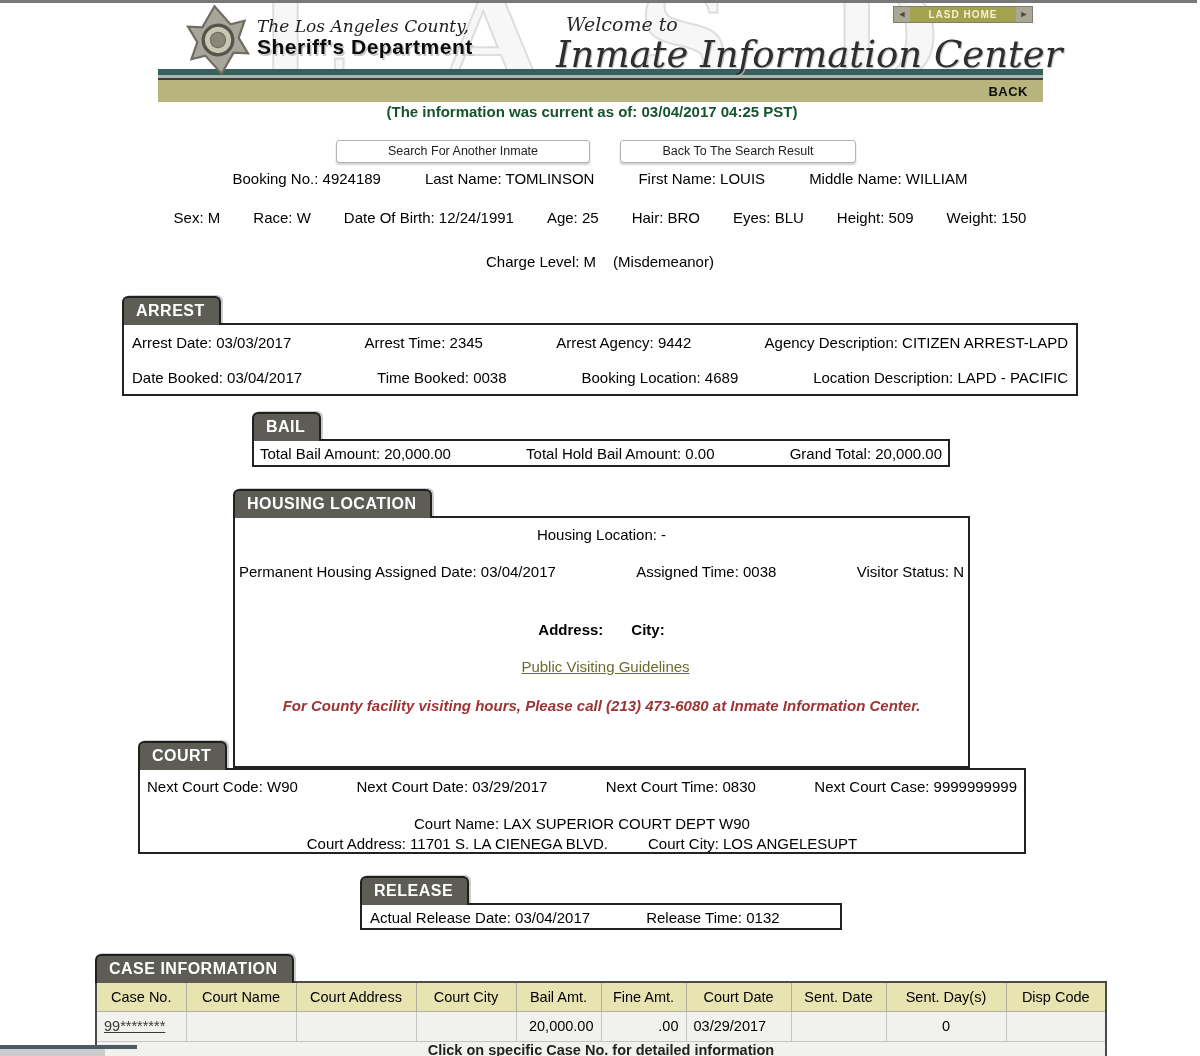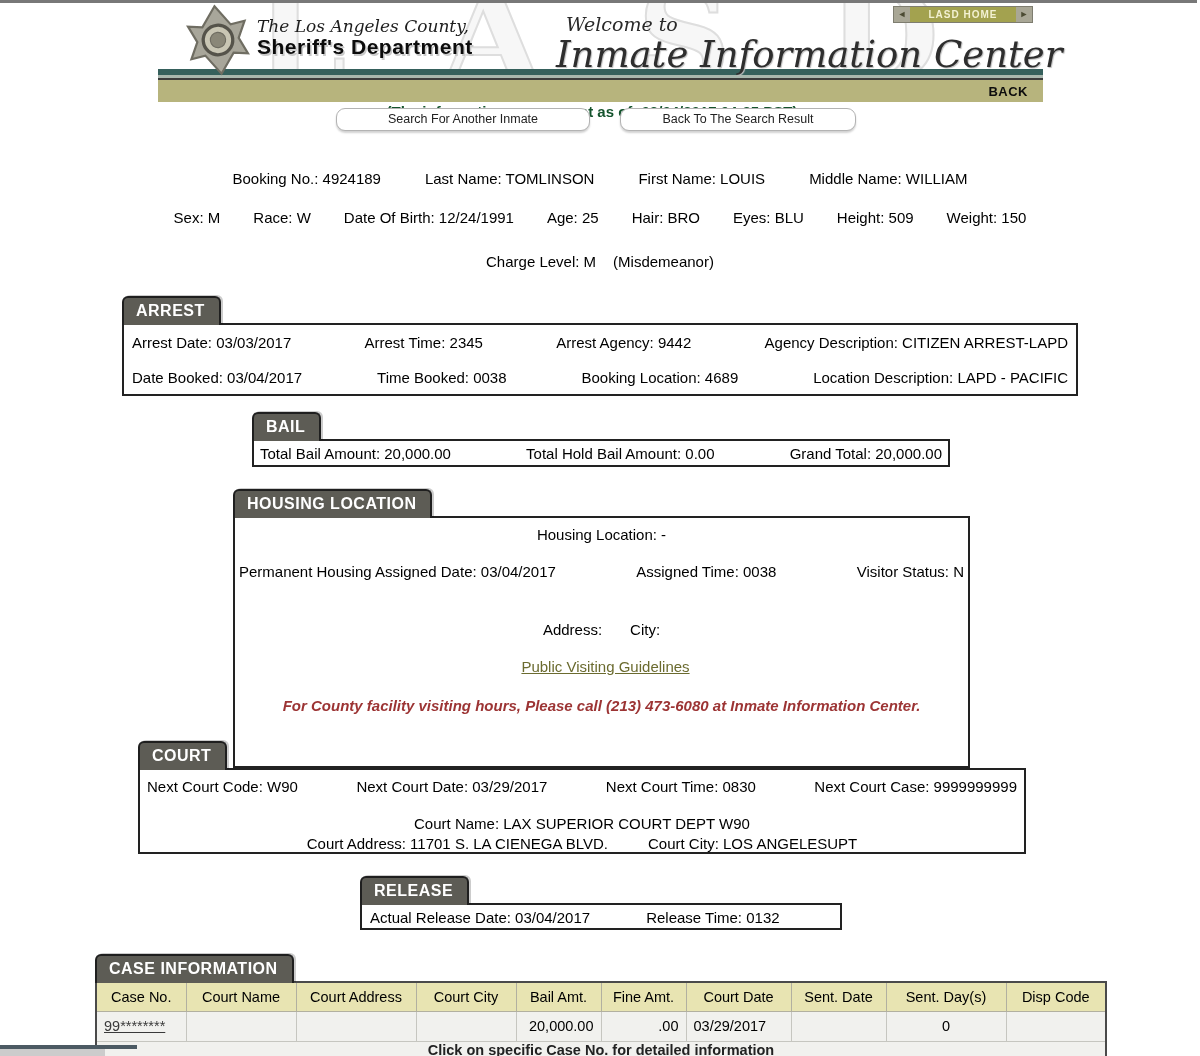--- a/index.html
+++ b/index.html
@@ -36,21 +36,21 @@
                text-align:right; padding-right:15px; line-height:22px; }
   .back-label { font-weight:bold; font-size:13px; color:#0d0d0d; letter-spacing:0.5px; cursor:pointer; }
 
   .lasd-home { left:893px; top:6px; width:140px; height:17px; z-index:4;
                display:flex; align-items:stretch; border:1px solid #7e7d70; background:#9a9888; cursor:pointer; }
   .lasd-home .arrow { width:16px; font-size:9px; line-height:15px; text-align:center; color:#4c4b33; background:#a9a796; }
   .lasd-home .lbl { flex:1; background:#a3a24f; color:#f3f1d2; font-weight:bold; font-size:10px; line-height:15px; text-align:center; letter-spacing:1px; }
 
   
   .status-line { left:0; top:103px; width:1184px; text-align:center; font-weight:bold; font-size:15px; color:#14532d; z-index:2; }
-  .btn { top:108px; height:23px; background:#fff; border:1px solid #b3b3b3; border-radius:9px;
+  .btn { top:140px; height:23px; background:#fff; border:1px solid #b3b3b3; border-radius:3px;
          font-size:12.5px; color:#222; text-align:center; line-height:21px; z-index:2;
          box-shadow:0 2px 2px rgba(0,0,0,0.18); cursor:pointer; }
   .btn-search { left:336px; width:254px; }
   .btn-back { left:620px; width:236px; }
 
   
   .sum-row { left:5px; width:1190px; display:flex; justify-content:center; white-space:nowrap; font-size:15px; z-index:2; }
   .sum1 { top:170px; gap:44px; }
   .sum2 { top:209px; gap:33px; }
   .sum3 { top:253px; gap:17px; }
@@ -70,21 +70,21 @@
   .sec-arrest .box-row + .box-row { margin-top:18px; }
 
   .sec-bail { left:252px; top:412px; width:698px; }
   .sec-bail .box { height:28px; padding:4px 6px 0; }
 
   .sec-housing { left:233px; top:489px; width:737px; }
   .sec-housing .box { height:252px; }
   .h-loc { position:absolute; left:0; top:8px; width:100%; }
   .h-row { position:absolute; left:0; top:45px; width:100%; padding:0 4px; }
   .h-fac { position:absolute; left:0; top:83px; width:100%; }
-  .h-addr { position:absolute; left:0; top:103px; width:100%; display:flex; justify-content:center; gap:28px; font-size:15px; }
+  .h-addr { position:absolute; left:0; top:103px; width:100%; display:flex; justify-content:center; gap:28px; font-size:15px;font-weight:bold; }
   .h-link { position:absolute; left:0; top:140px; width:100%;padding-left:8px; }
   .h-link a { color:#6b6b2f; font-size:15px; text-decoration:underline; cursor:pointer; }
   .h-note { position:absolute; left:0; top:179px; width:100%; font-style:italic; font-weight:bold; font-size:15px; color:#9c3434; }
 
   .sec-court { left:138px; top:741px; width:888px; }
   .sec-court .box { height:86px; }
   .c-row1 { position:absolute; left:0; top:8px; width:100%; padding:0 7px; }
   .c-name { position:absolute; left:0; top:45px; width:100%; }
   .c-addr { position:absolute; left:0; top:65px; width:100%; display:flex; justify-content:center; gap:40px; font-size:15px; }
 

